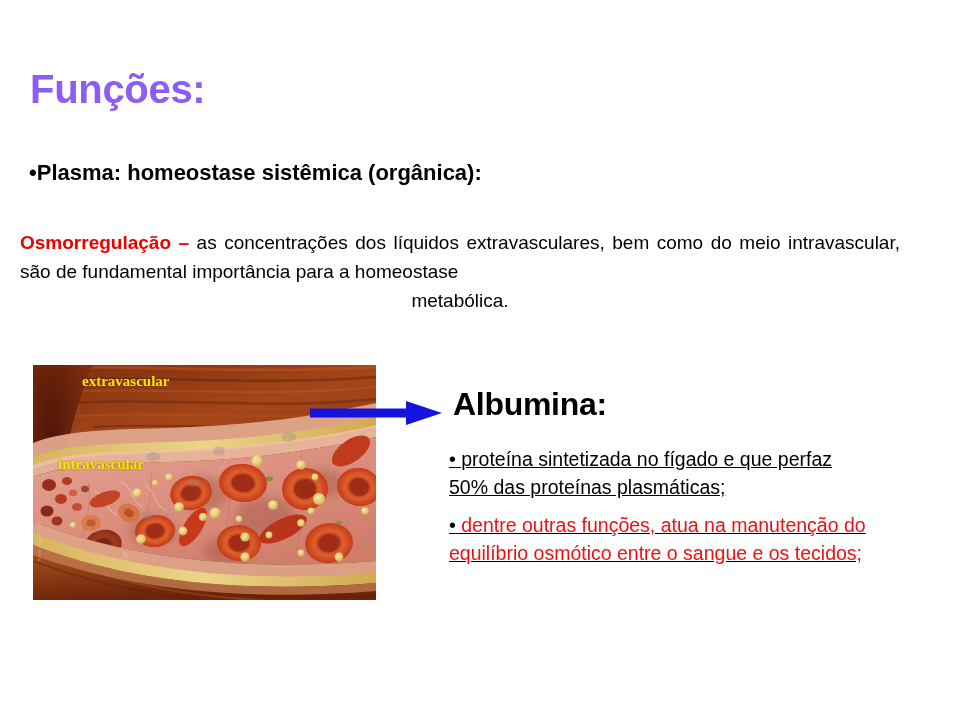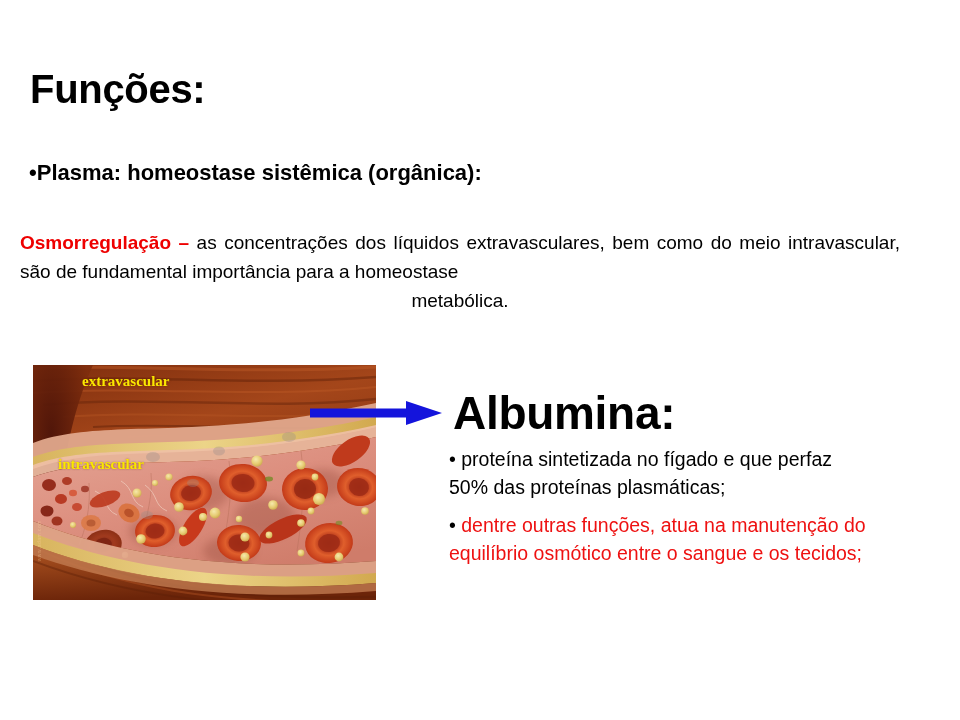--- a/index.html
+++ b/index.html
@@ -26,21 +26,21 @@
 
   
   .slide-title {
     position: absolute;
     left: 30px;
     top: 68px;
     font-size: 40px;
     font-weight: bold;
     letter-spacing: -0.3px;
     line-height: 1.05;
-    color: #000000;
+    color: #8b5cf6;
     white-space: nowrap;
   }
 
   
   .sub-bullet {
     position: absolute;
     left: 29px;
     top: 160px;
     font-size: 22px;
     font-weight: bold;
@@ -118,32 +118,33 @@
     top: 400px;
     width: 132px;
     height: 26px;
   }
 
   
   .albumina-heading {
     position: absolute;
     left: 453px;
     top: 386px;
-    font-size: 46px;
+    font-size: 32px;
     font-weight: bold;
     letter-spacing: -0.3px;
     color: #000000;
     white-space: nowrap;
   }
 
   .bullet-list {
     position: absolute;
     left: 449px;
     top: 446px;
     width: 420px;
+    text-decoration: underline;
   }
   .bullet-item {
     font-size: 19.5px;
     line-height: 1.42;
     margin-bottom: 11px;
     color: #000000;
     text-indent: 0;
   }
   .bullet-item .marker {
     color: #000000;

